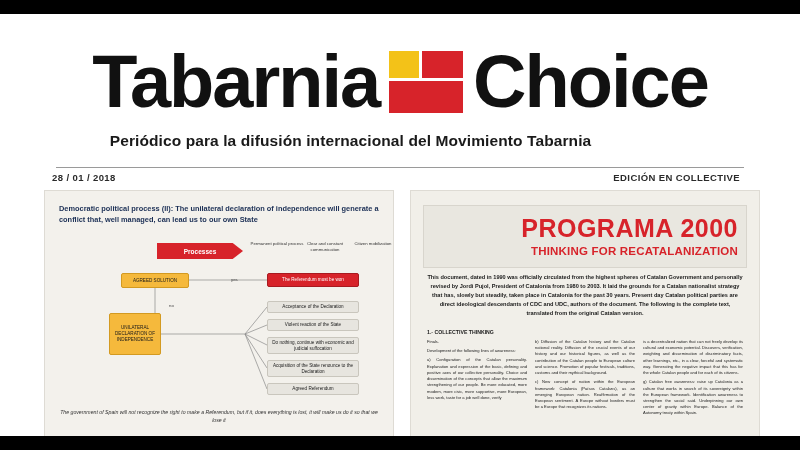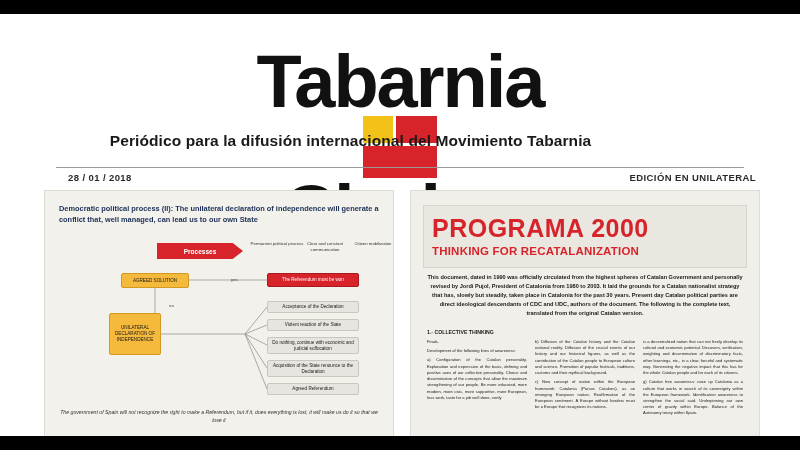--- a/index.html
+++ b/index.html
@@ -40,21 +40,20 @@
     background: #ffffff;
   }
   #logo-row {
     position: absolute;
     top: 34px;
     left: 0;
     width: 800px;
     display: flex;
     align-items: center;
     justify-content: center;
-    flex-direction: column;
   }
   .logo-word {
     font-family: "Liberation Sans", sans-serif;
     font-weight: bold;
     font-size: 74px;
     letter-spacing: -2px;
     color: #111111;
     line-height: 0.92;
   }
   #logo-mark {
@@ -103,21 +102,21 @@
     position: absolute;
     top: 153px;
     left: 56px;
     width: 688px;
     height: 1px;
     background: #9a9a9a;
   }
   #meta-row {
     position: absolute;
     top: 158px;
-    left: 68px;
+    left: 52px;
     width: 688px;
     display: flex;
     justify-content: space-between;
     font-size: 9.5px;
     font-weight: bold;
     color: #2a2a2a;
     letter-spacing: 0.4px;
   }
 
   
@@ -229,21 +228,21 @@
   
   #prog-head {
     position: absolute;
     top: 14px;
     left: 12px;
     width: 324px;
     background: #e9e7e0;
     border: 1px solid #d8d5cd;
     padding: 10px 8px 10px 8px;
     box-sizing: border-box;
-    text-align: left;
+    text-align: right;
   }
   #prog-title {
     font-size: 25px;
     font-weight: bold;
     color: #d7232a;
     letter-spacing: 0.5px;
     line-height: 1;
   }
   #prog-sub {
     margin-top: 4px;
@@ -309,21 +308,21 @@
       </span>
       <span class="logo-word">Choice</span>
     </div>
 
     <div id="tagline">Periódico para la difusión internacional del Movimiento Tabarnia</div>
 
     <div id="meta-rule"></div>
 
     <div id="meta-row">
       <span>28 / 01 / 2018</span>
-      <span>EDICIÓN EN UNILATERAL</span>
+      <span>EDICIÓN EN COLLECTIVE</span>
     </div>
   </div>
 
   <div id="content">
 
     <div class="panel" id="panel-left">
 
       <div id="slide-title">Democratic political process (II): The unilateral declaration of independence will generate a conflict that, well managed, can lead us to our own State</div>
 
       <svg id="diagram-lines" viewBox="0 0 348 246" preserveAspectRatio="none">

